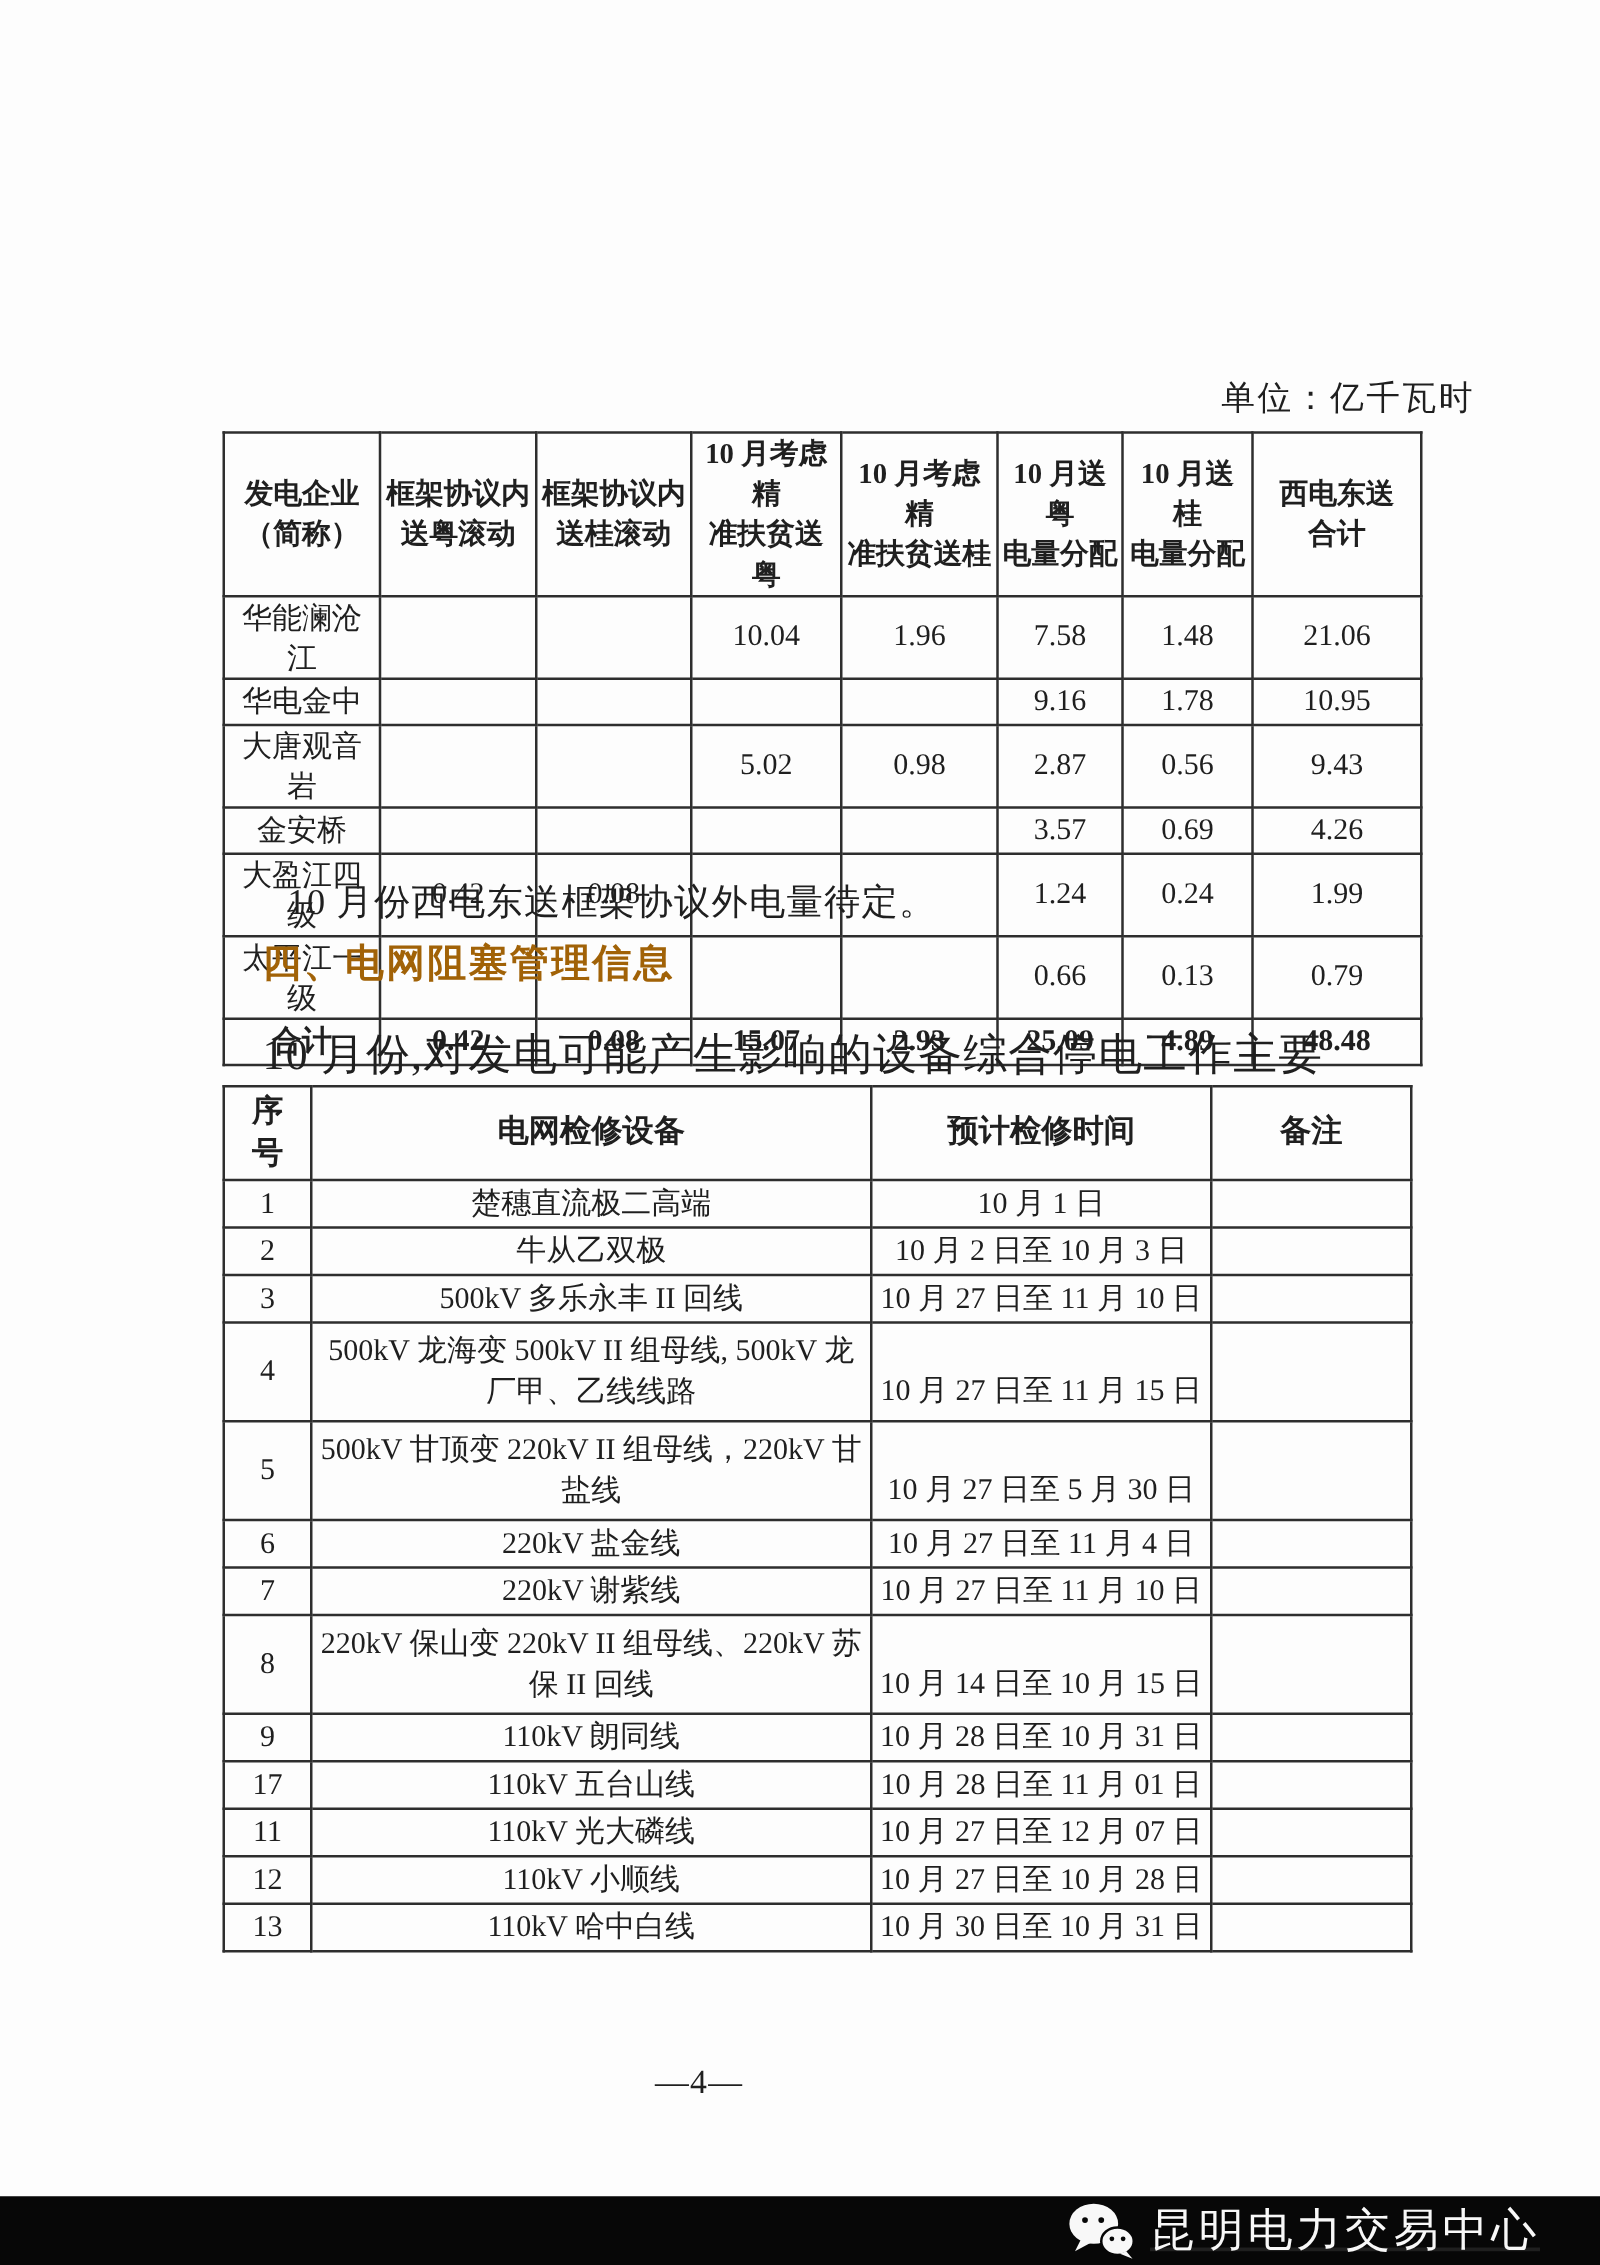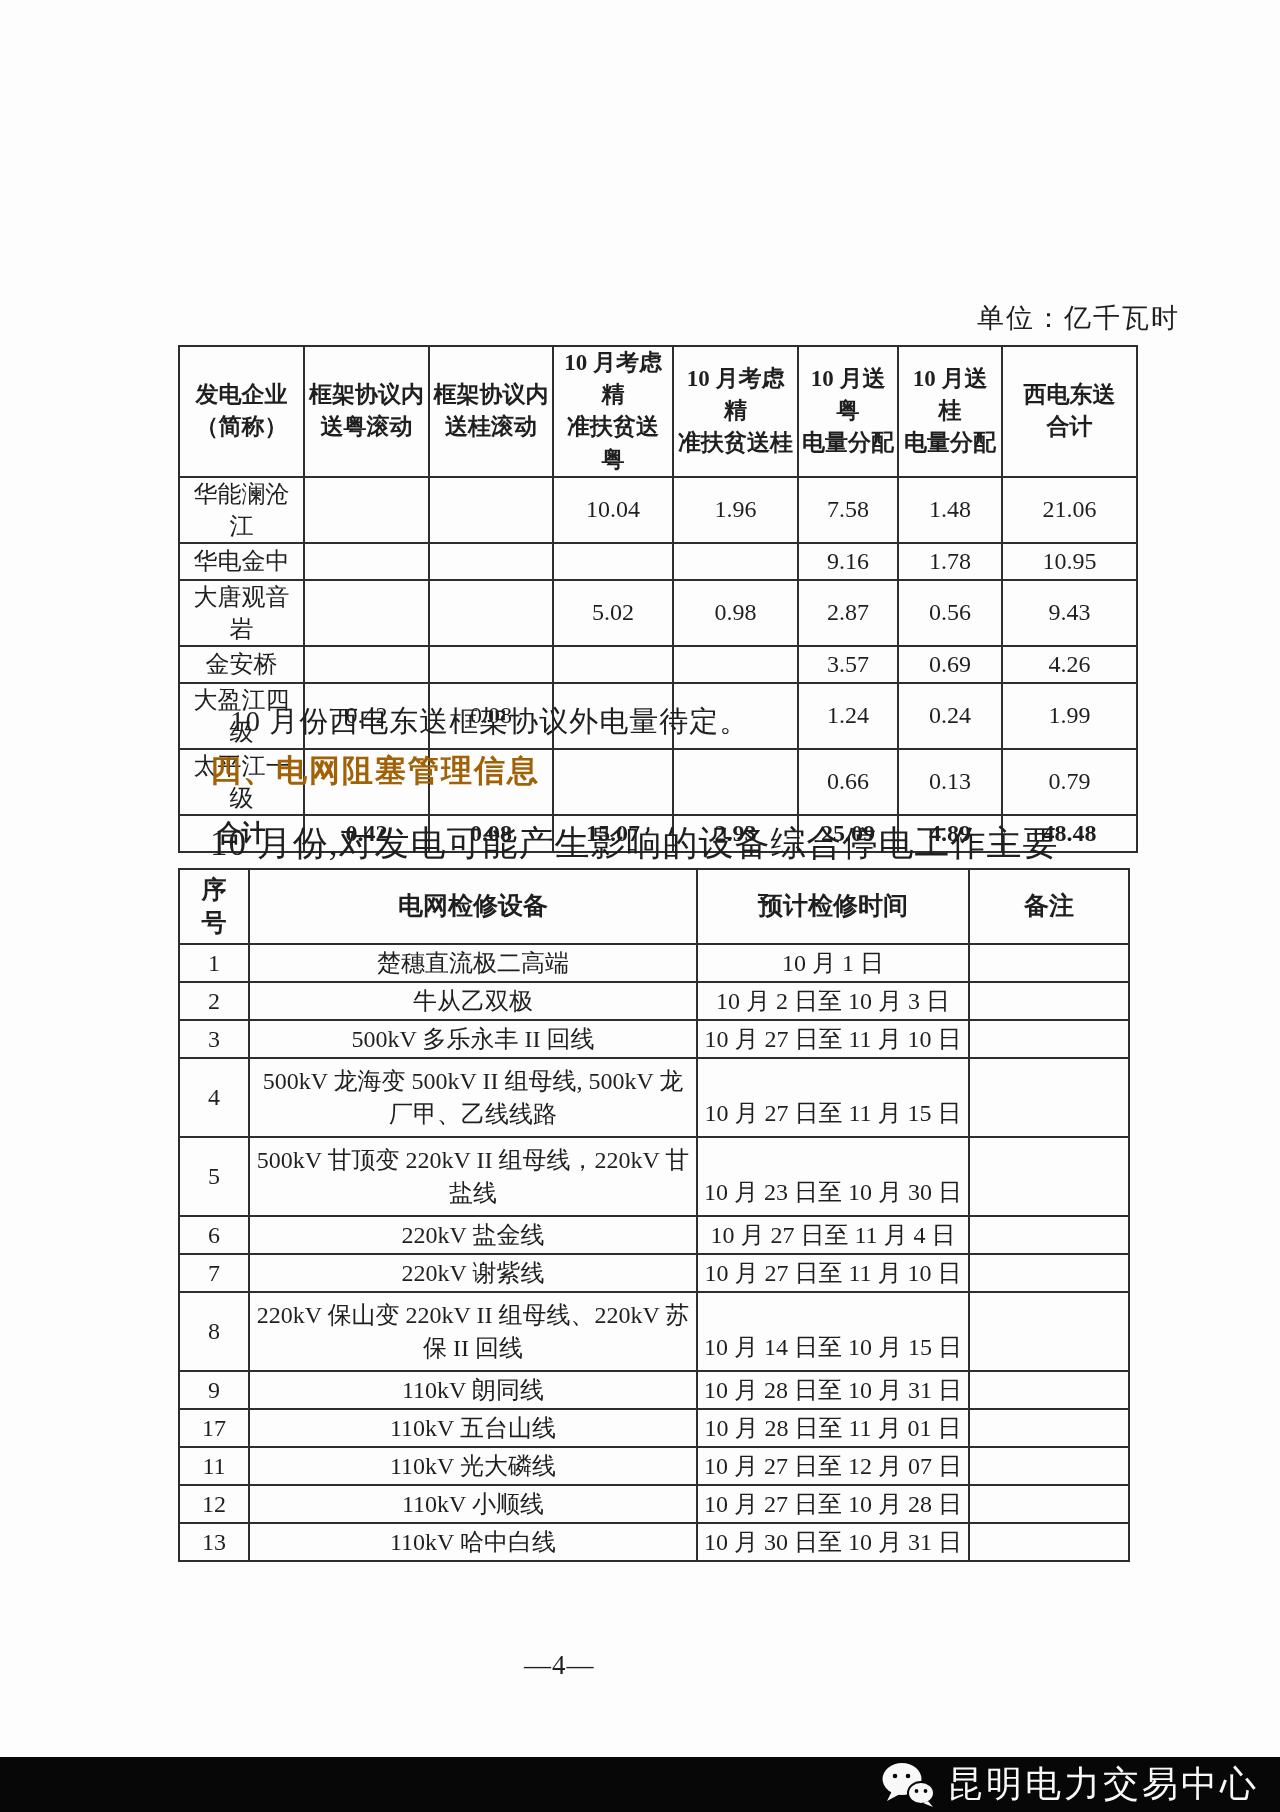--- a/index.html
+++ b/index.html
@@ -21,22 +21,22 @@
   .t2 tr.tall td{height:70px;}
   .t2 tr.tall td.time-cell{vertical-align:bottom;padding-bottom:7px;}
   .note{position:absolute;left:212px;top:684px;margin:18px;font-size:29px;letter-spacing:1px;}
   .heading{position:absolute;left:210px;top:750px;margin:0;
            font-family:"Liberation Sans","DejaVu Sans",sans-serif;
            font-size:31px;font-weight:700;letter-spacing:2px;color:#a16207;}
   .s-intro{position:absolute;left:210px;top:820px;width:860px;margin:0;
            font-size:35px;letter-spacing:1px;}
   .pagenum{position:absolute;left:524px;top:1650px;font-size:27px;letter-spacing:1px;}
   .footer-bar{position:absolute;left:0;bottom:0;width:1280px;height:55px;background:#070707;
-              display:flex;align-items:center;justify-content:flex-end;padding-right:21px;
-              box-sizing:border-box;}
+              display:flex;align-items:center;justify-content:flex-end;padding-right:48px;
+              box-sizing:border-box;text-decoration:underline;}
   .wx-icon{display:inline-flex;margin-right:12px;}
   .wm-text{font-family:"Liberation Sans","DejaVu Sans",sans-serif;
            font-size:36px;color:#f8f8f8;letter-spacing:3px;}
 </style>
 </head>
 <body>
 
 <div class="page">
 
 
@@ -190,21 +190,21 @@
         </tr>
         <tr class="tall">
           <td>4</td>
           <td>500kV 龙海变 500kV II 组母线, 500kV 龙厂甲、乙线线路</td>
           <td class="time-cell">10 月 27 日至 11 月 15 日</td>
           <td></td>
         </tr>
         <tr class="tall">
           <td>5</td>
           <td>500kV 甘顶变 220kV II 组母线，220kV 甘盐线</td>
-          <td class="time-cell">10 月 23 日至 10 月 30 日</td>
+          <td class="time-cell">10 月 27 日至 5 月 30 日</td>
           <td></td>
         </tr>
         <tr>
           <td>6</td>
           <td>220kV 盐金线</td>
           <td class="time-cell">10 月 27 日至 11 月 4 日</td>
           <td></td>
         </tr>
         <tr>
           <td>7</td>

